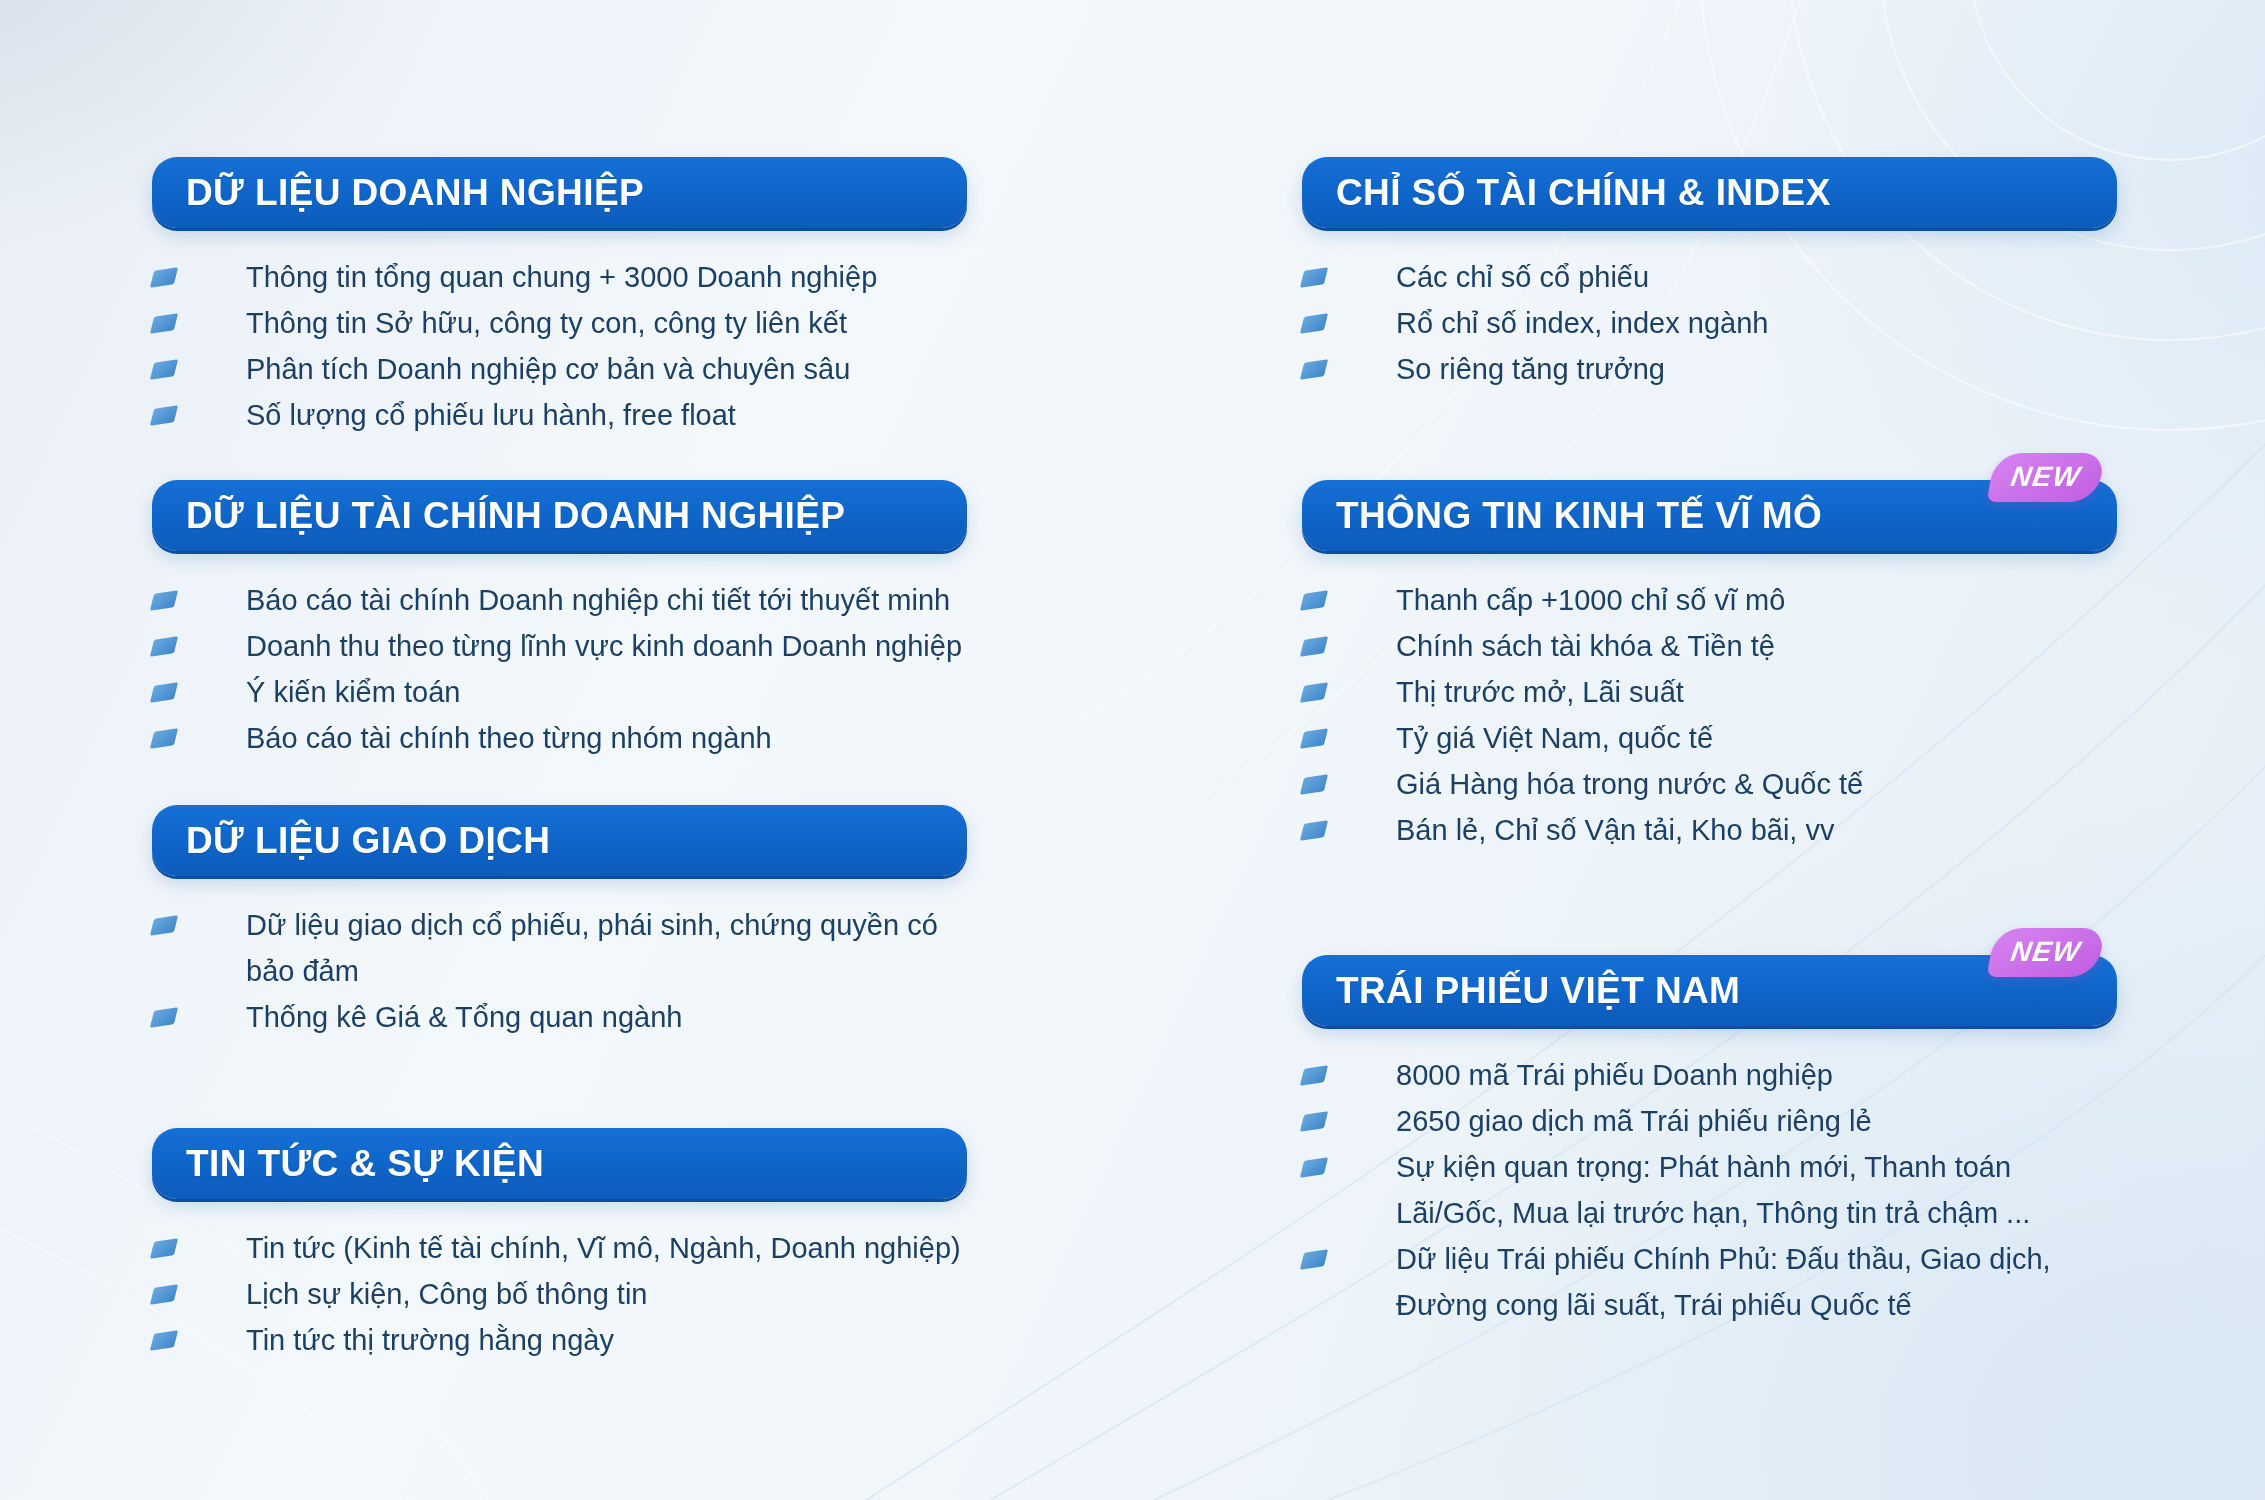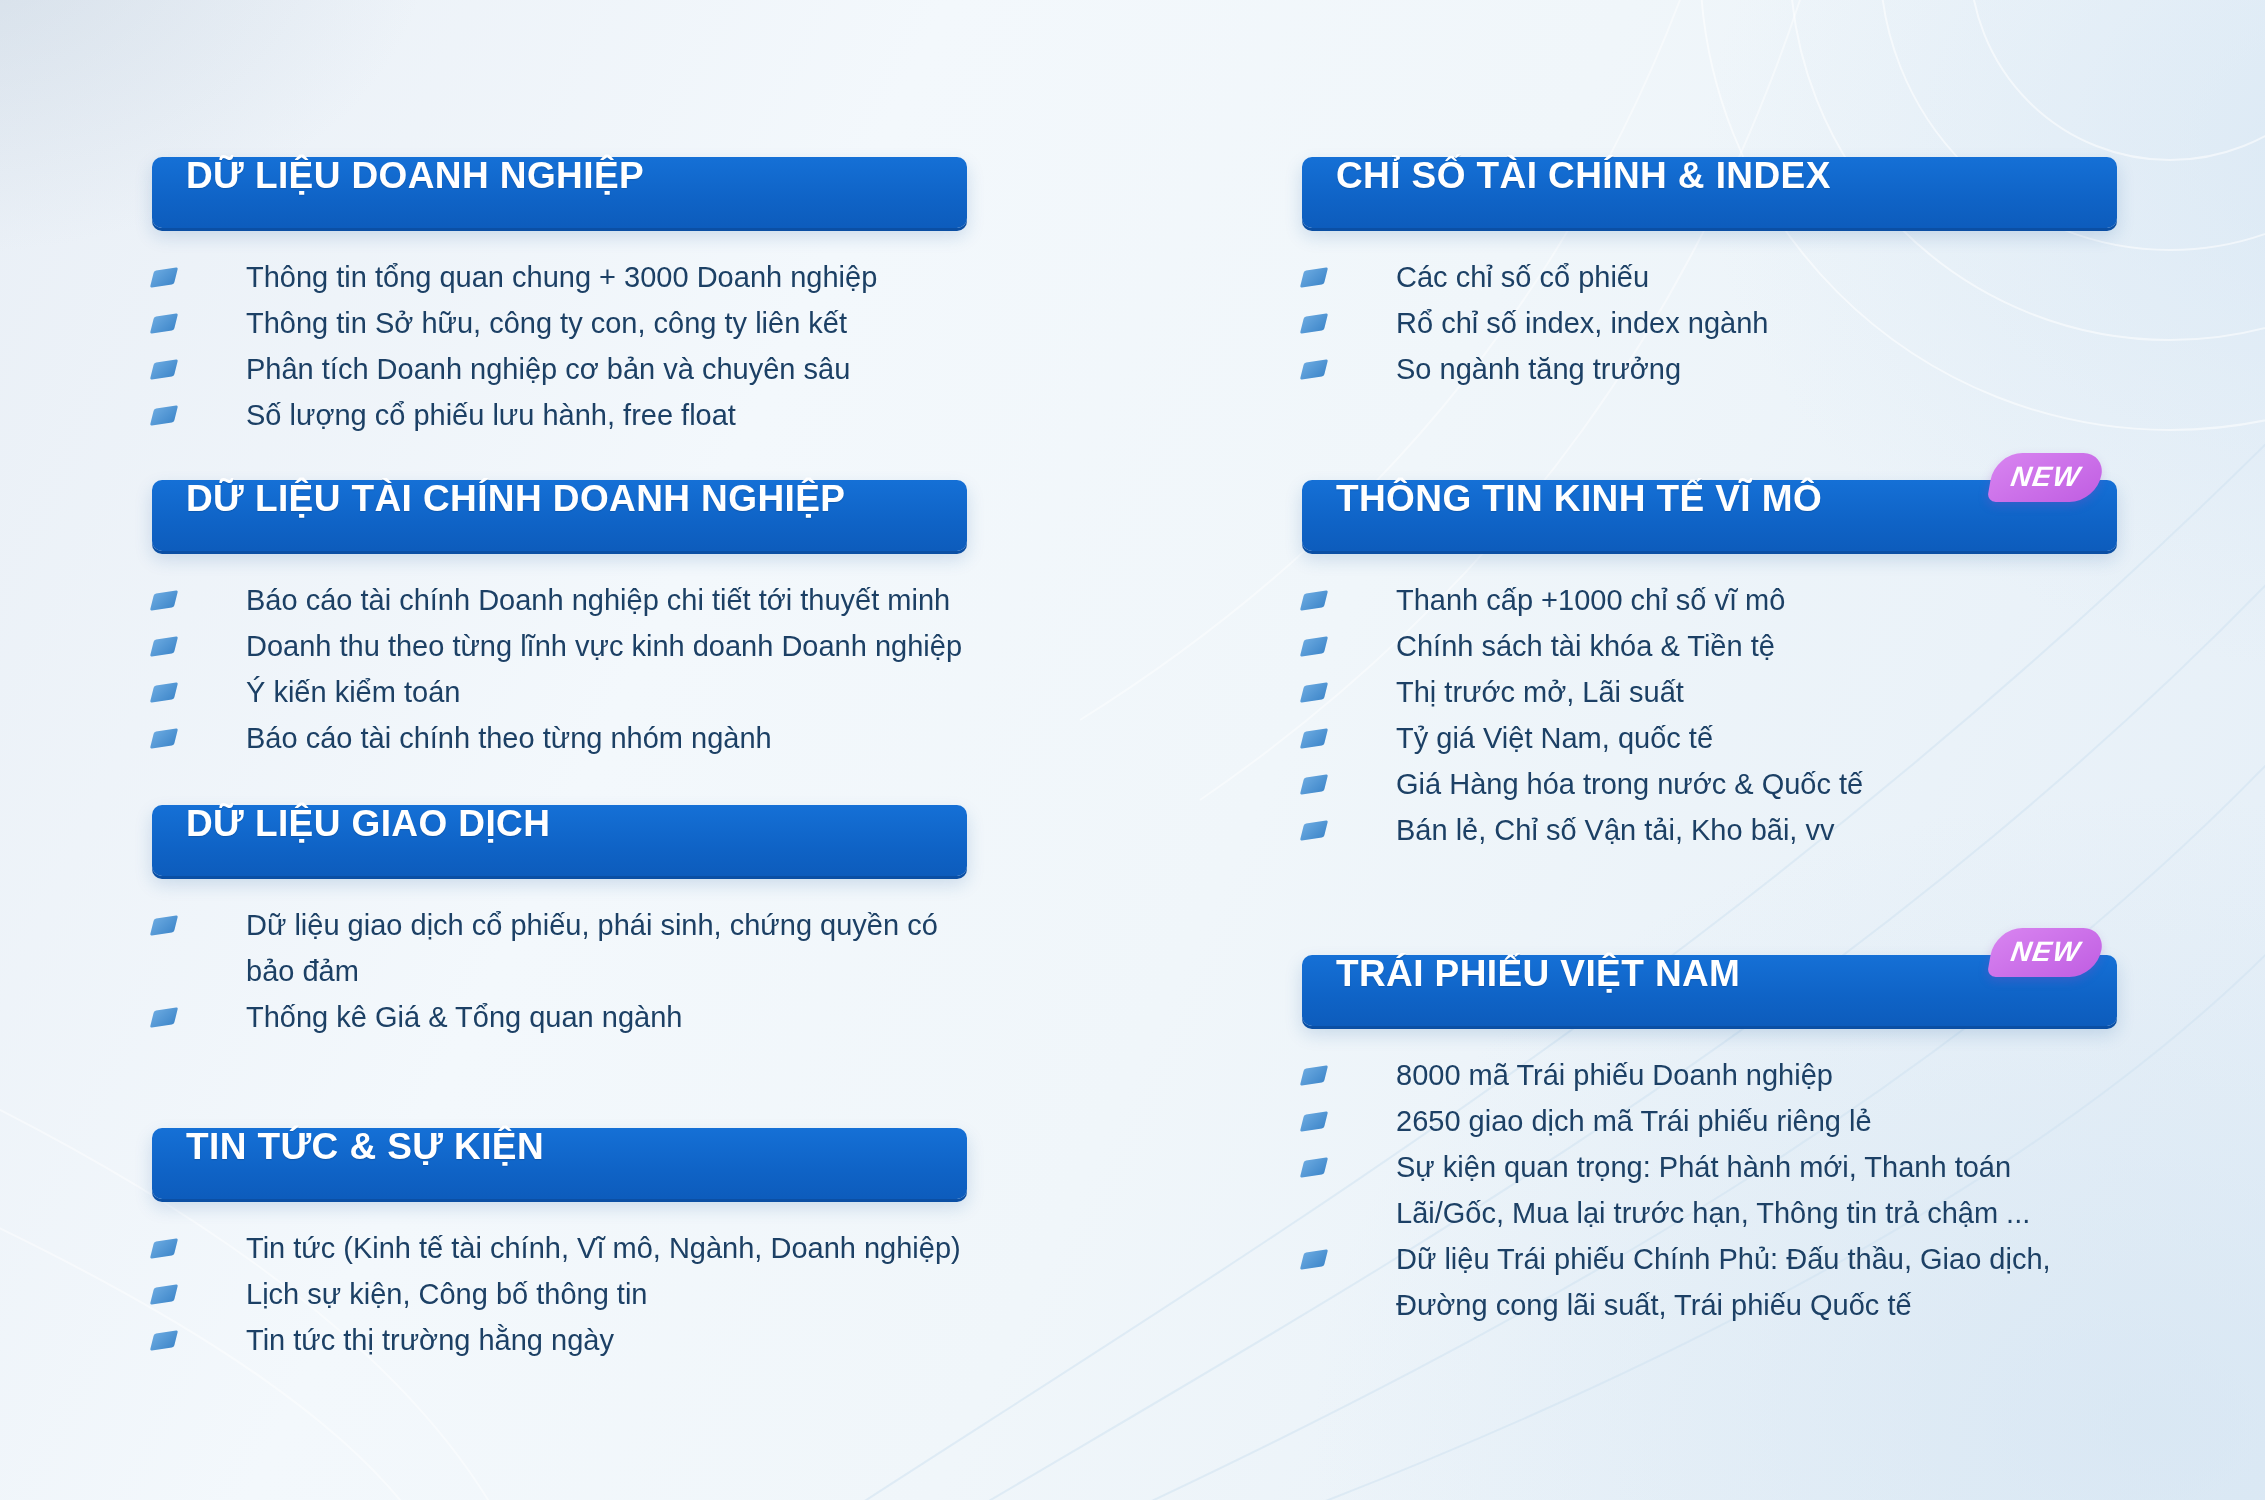--- a/index.html
+++ b/index.html
@@ -20,22 +20,22 @@
   .sec{position:absolute;width:815px;z-index:1;}
   .sec-l1{left:152px;top:157px;}
   .sec-l2{left:152px;top:480px;}
   .sec-l3{left:152px;top:805px;}
   .sec-l4{left:152px;top:1128px;}
   .sec-r1{left:1302px;top:157px;}
   .sec-r2{left:1302px;top:480px;}
   .sec-r3{left:1302px;top:955px;}
 
   .bar{
-    position:relative;height:71px;border-radius:10px;
-    display:flex;align-items:flex-start;padding:0 34px;box-sizing:border-box;
+    position:relative;height:71px;border-radius:25px;
+    display:flex;align-items:center;padding:16px 34px;box-sizing:border-box;
     background:linear-gradient(180deg,#1570d6 0%,#0f63c6 60%,#0d5cbc 100%);
     box-shadow:0 3px 0 #0b4fa4, 0 8px 18px rgba(23,86,160,0.18);
   }
   .bar-title{
     margin:0;color:#ffffff;font-size:37px;font-weight:bold;
     letter-spacing:0.4px;white-space:nowrap;line-height:1;
     text-shadow:0 1px 1px rgba(9,60,120,0.35);
   }
   .list{
     list-style:none;margin:26px 0 0 0;padding:0;
@@ -139,21 +139,21 @@
     </ul>
   </section>
 
   <section class="sec sec-r1">
     <div class="bar">
       <h2 class="bar-title">CHỈ SỐ TÀI CHÍNH &amp; INDEX</h2>
     </div>
     <ul class="list">
       <li class="item"><span class="bullet"></span><span class="txt">Các chỉ số cổ phiếu</span></li>
       <li class="item"><span class="bullet"></span><span class="txt">Rổ chỉ số index, index ngành</span></li>
-      <li class="item"><span class="bullet"></span><span class="txt">So ngành tăng trưởng</span></li>
+      <li class="item"><span class="bullet"></span><span class="txt">So riêng tăng trưởng</span></li>
     </ul>
   </section>
 
   <section class="sec sec-r2">
     <div class="badge">
       <span class="badge-txt">NEW</span>
     </div>
     <div class="bar">
       <h2 class="bar-title">THÔNG TIN KINH TẾ VĨ MÔ</h2>
     </div>

